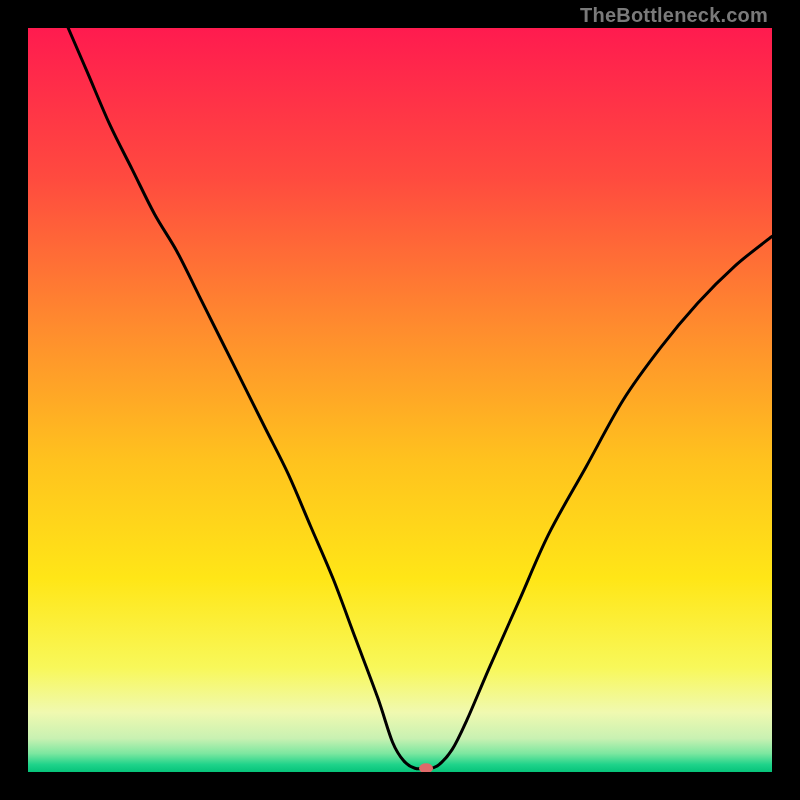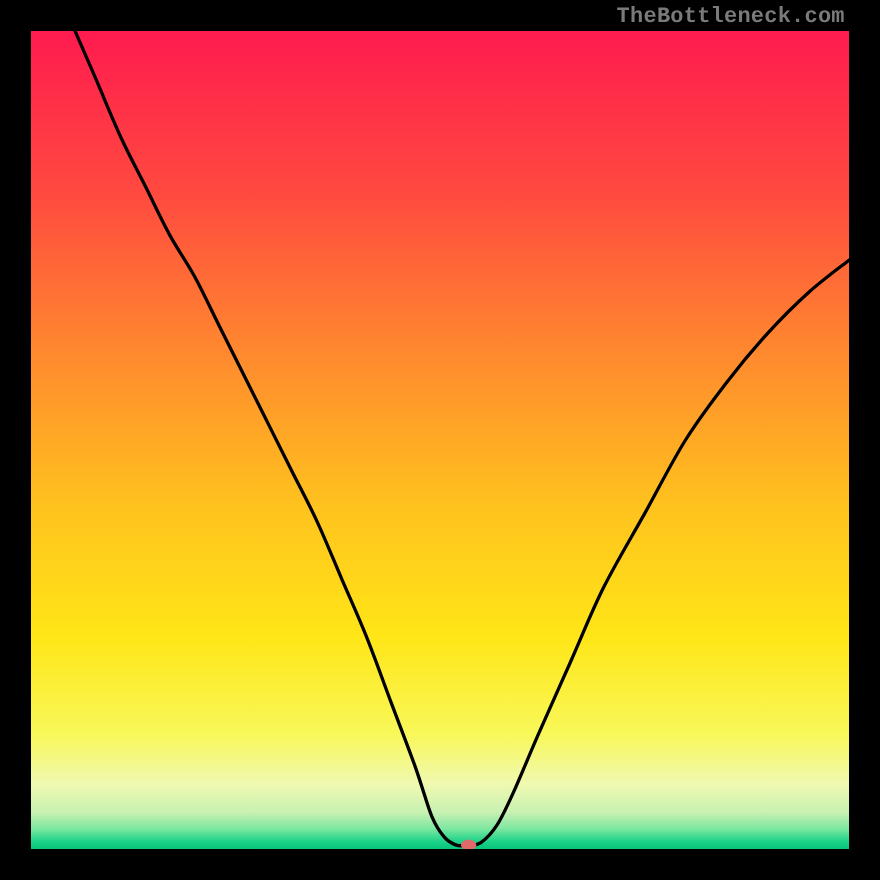--- a/index.html
+++ b/index.html
@@ -21,21 +21,21 @@
     left: 28px;
     top: 28px;
     width: 744px;
     height: 744px;
     overflow: hidden;
   }
   .watermark {
     position: absolute;
     top: 4px;
     right: 32px;
-    font-family: Liberation Mono, monospace;
+    font-family: Liberation Sans, sans-serif;
     font-size: 20px;
     font-weight: 600;
     color: #7a7a7a;
     letter-spacing: 0.2px;
   }
 </style>
 </head>
 <body>
 
 <div class="frame">

